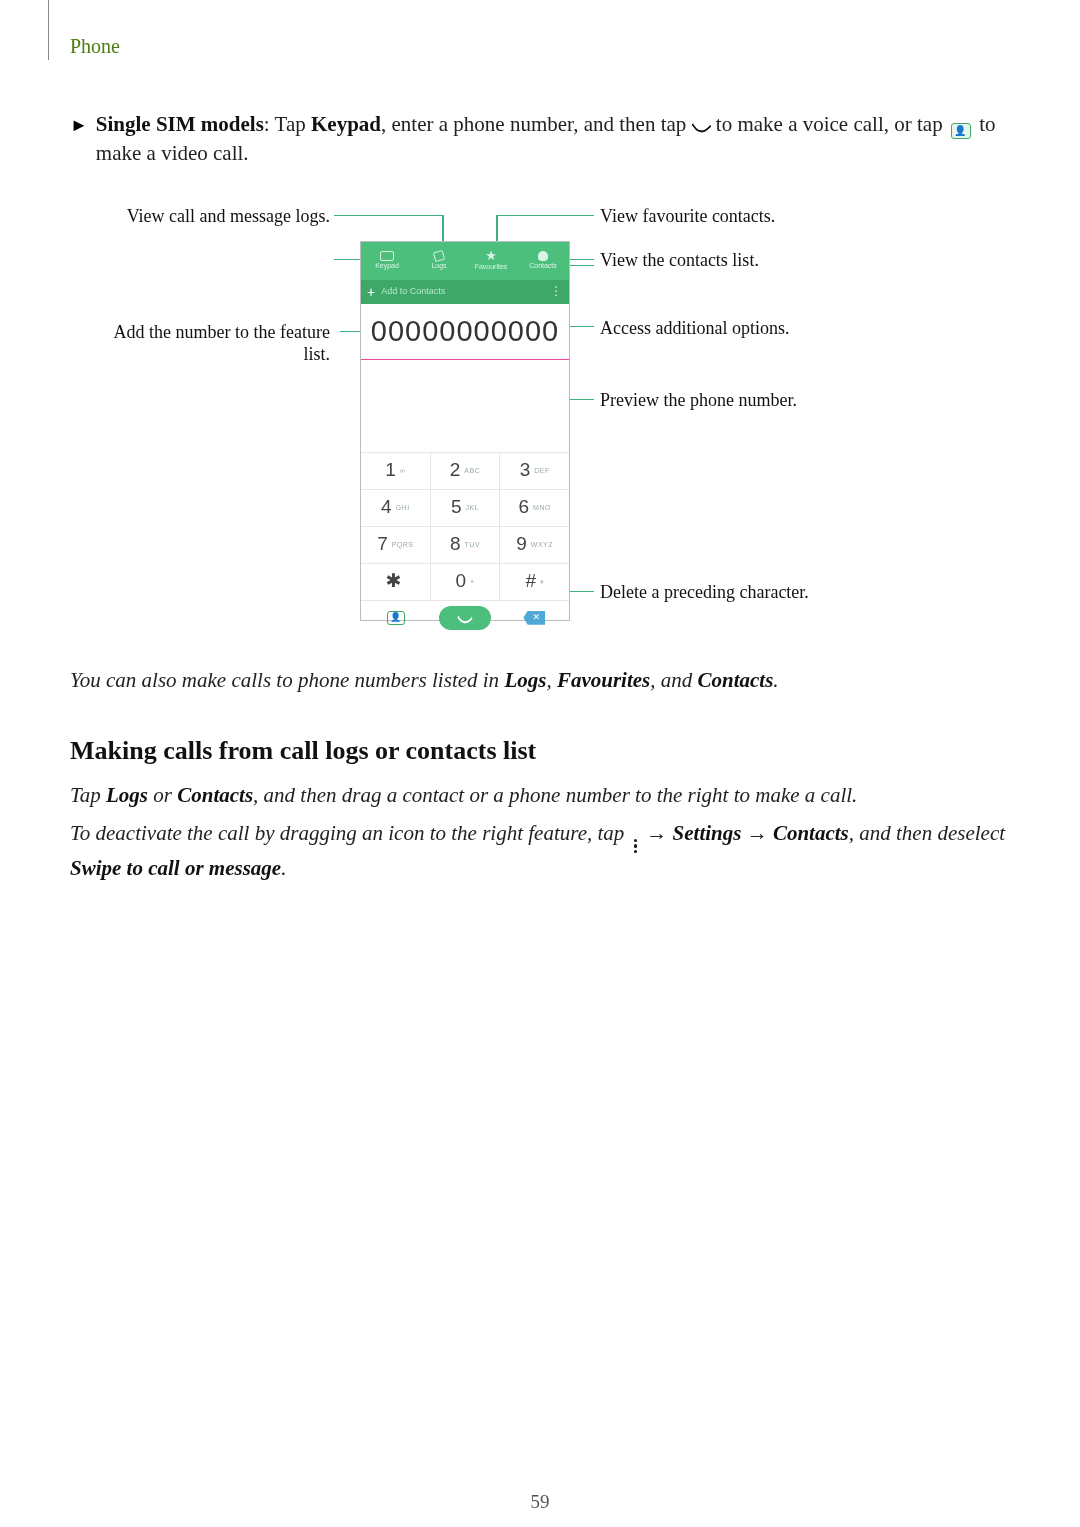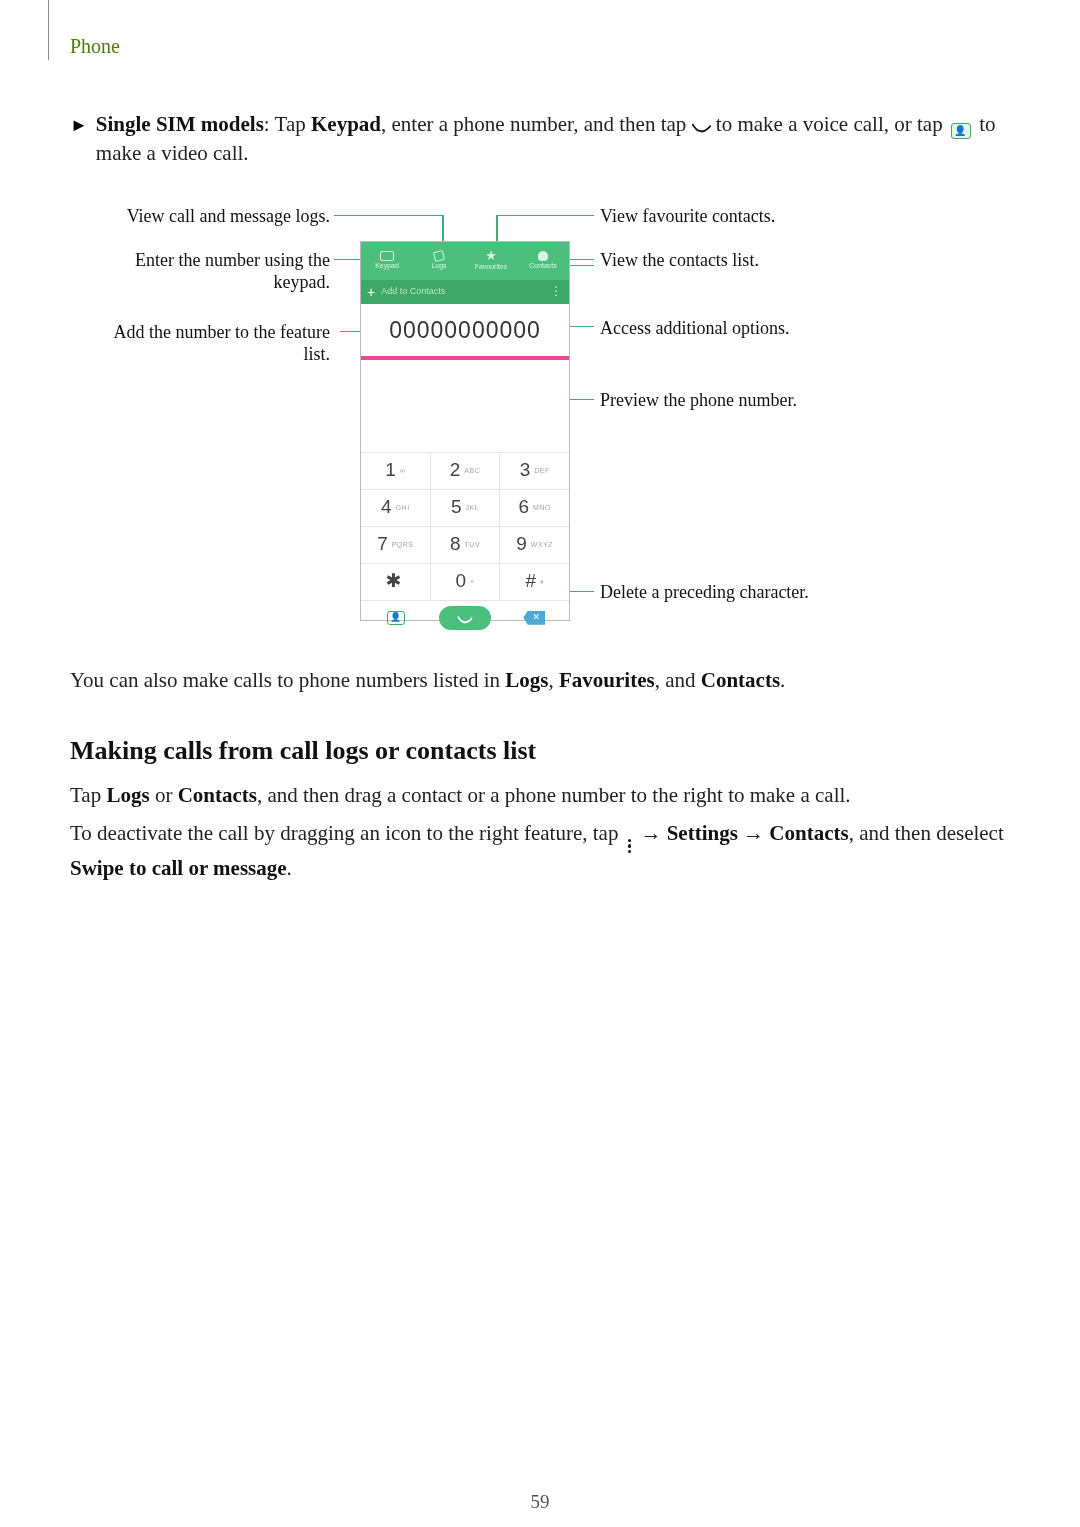--- a/index.html
+++ b/index.html
@@ -121,24 +121,24 @@
       font-size: 9px;
       gap: 6px;
     }
     .addplus { font-size: 14px; color: #fff; line-height: 1; }
     .addmore { margin-left: auto; font-size: 12px; color: #d8f5e4; letter-spacing: 1px; }
     .number-display {
       height: 56px;
       display: flex;
       align-items: center;
       justify-content: center;
-      font-size: 23px;
+      font-size: 29px;
       color: #333;
       letter-spacing: 1px;
-      border-bottom: 4px solid #ec4899;
+      border-bottom: 1px solid #ec4899;
     }
     .key-grid {
       position: absolute;
       left: 0;
       top: 210px;
       width: 100%;
     }
     .key-row {
       display: flex;
       border-top: 1px solid #e6e6e6;
@@ -234,20 +234,21 @@
     .section-heading {
       font-size: 26px;
       font-weight: bold;
       margin-top: 38px;
       margin-bottom: 10px;
       color: #111;
     }
     .body-para {
       margin-top: 8px;
       line-height: 1.45;
+      font-style: italic;
     }
     .page-number {
       position: absolute;
       bottom: 14px;
       width: 100%;
       text-align: center;
       font-size: 19px;
       color: #555;
     }
     b { font-weight: bold; color: #111; }
@@ -263,24 +264,20 @@
   <div class="bullet-row">
     <span class="triangle">►</span>
     <div class="para1">
       <b>Single SIM models</b><span>: Tap </span><b>Keypad</b><span>, enter a phone number, and then tap </span><span class="phone-handset"></span><span> to make a voice call, or tap </span><span class="video-inline">👤</span><span> to make a video call.</span>
     </div>
   </div>
 
   <div class="diagram-area">
 
     <div class="callout" style="right: 680px; top: 6px; width:260px;">View call and message logs.</div>
-    <div class="callout" style="right: 680px; top: 50px; width:260px;">
-      <div>Enter the number using the</div>
-      <div>keypad.</div>
-    </div>
     <div class="callout" style="right: 680px; top: 122px; width:270px;">
       <div>Add the number to the feature</div>
       <div>list.</div>
     </div>
 
     <div class="callout callout-right" style="left: 530px; top: 6px;">View favourite contacts.</div>
     <div class="callout callout-right" style="left: 530px; top: 50px;">View the contacts list.</div>
     <div class="callout callout-right" style="left: 530px; top: 118px;">Access additional options.</div>
     <div class="callout callout-right" style="left: 530px; top: 190px;">Preview the phone number.</div>
     <div class="callout callout-right" style="left: 530px; top: 382px;">Delete a preceding character.</div>

